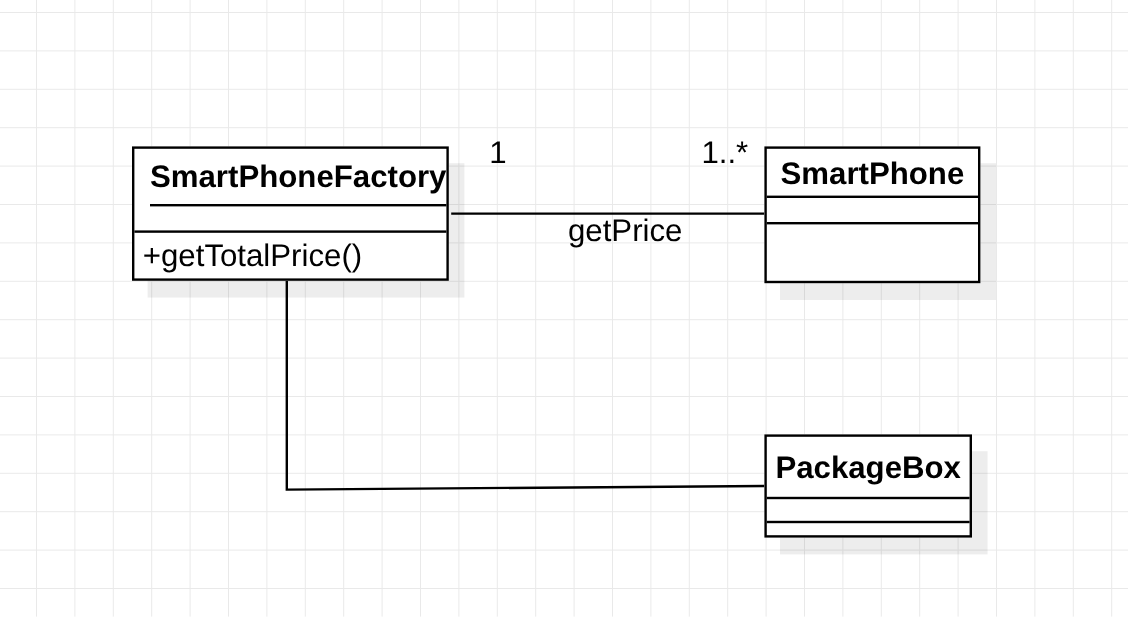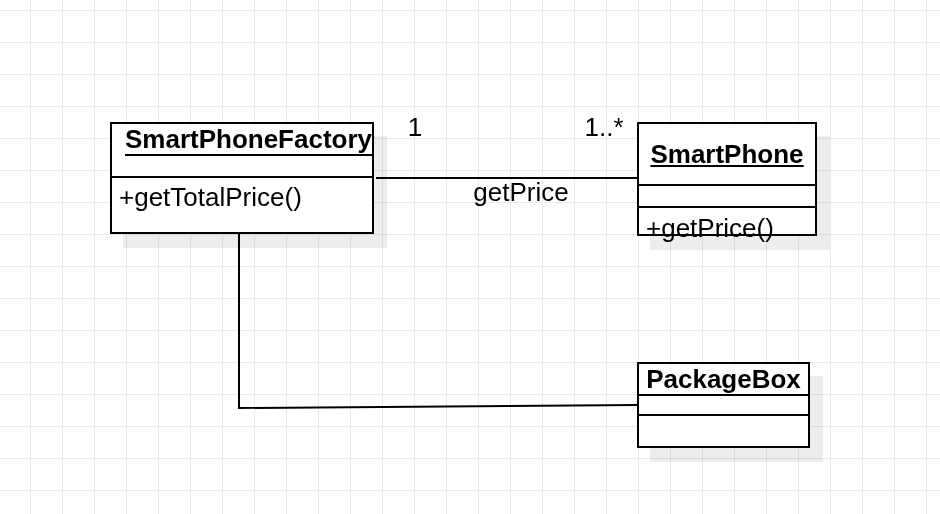--- a/index.html
+++ b/index.html
@@ -74,33 +74,32 @@
 <body>
 
 <div class="canvas">
 
   <svg class="edges" viewBox="0 0 940 514" xmlns="http://www.w3.org/2000/svg">
     <line class="edge" x1="376" y1="178" x2="637" y2="178" stroke="#000000" stroke-width="2"></line>
     <polyline class="edge" points="239,234 239,408 637,405" fill="none" stroke="#000000" stroke-width="2"></polyline>
   </svg>
 
   <div class="uml-class" style="left:110px; top:122px; width:264px; height:112px;">
-    <div class="cmp cmp-title" style="height:32px;margin-left:13px;">SmartPhoneFactory</div>
+    <div class="cmp cmp-title" style="height:48px;margin-left:13px;">SmartPhoneFactory</div>
     <div class="cmp cmp-empty" style="height:22px;"></div>
     <div class="cmp cmp-methods cmp-last" style="height:38px;text-align:right;">+getTotalPrice()</div>
   </div>
 
   <div class="uml-class" style="left:637px; top:122px; width:180px; height:114px;">
-    <div class="cmp cmp-title" style="height:62px;text-decoration:underline;">SmartPhone</div>
+    <div class="cmp cmp-title" style="height:41px;">SmartPhone</div>
     <div class="cmp cmp-empty" style="height:22px;"></div>
-    <div class="cmp cmp-methods cmp-last" style="height:39px;">+getPrice()</div>
   </div>
 
   <div class="uml-class" style="left:637px; top:362px; width:173px; height:86px;">
-    <div class="cmp cmp-title" style="height:32px;">PackageBox</div>
+    <div class="cmp cmp-title" style="height:52px;">PackageBox</div>
     <div class="cmp cmp-empty" style="height:20px;"></div>
     <div class="cmp cmp-last" style="height:14px;"></div>
   </div>
 
   <div class="edge-label" style="left:415px; top:127px;">1</div>
   <div class="edge-label" style="left:604px; top:127px;">1..*</div>
   <div class="edge-label" style="left:521px; top:192px;">getPrice</div>
 
 </div>
 

